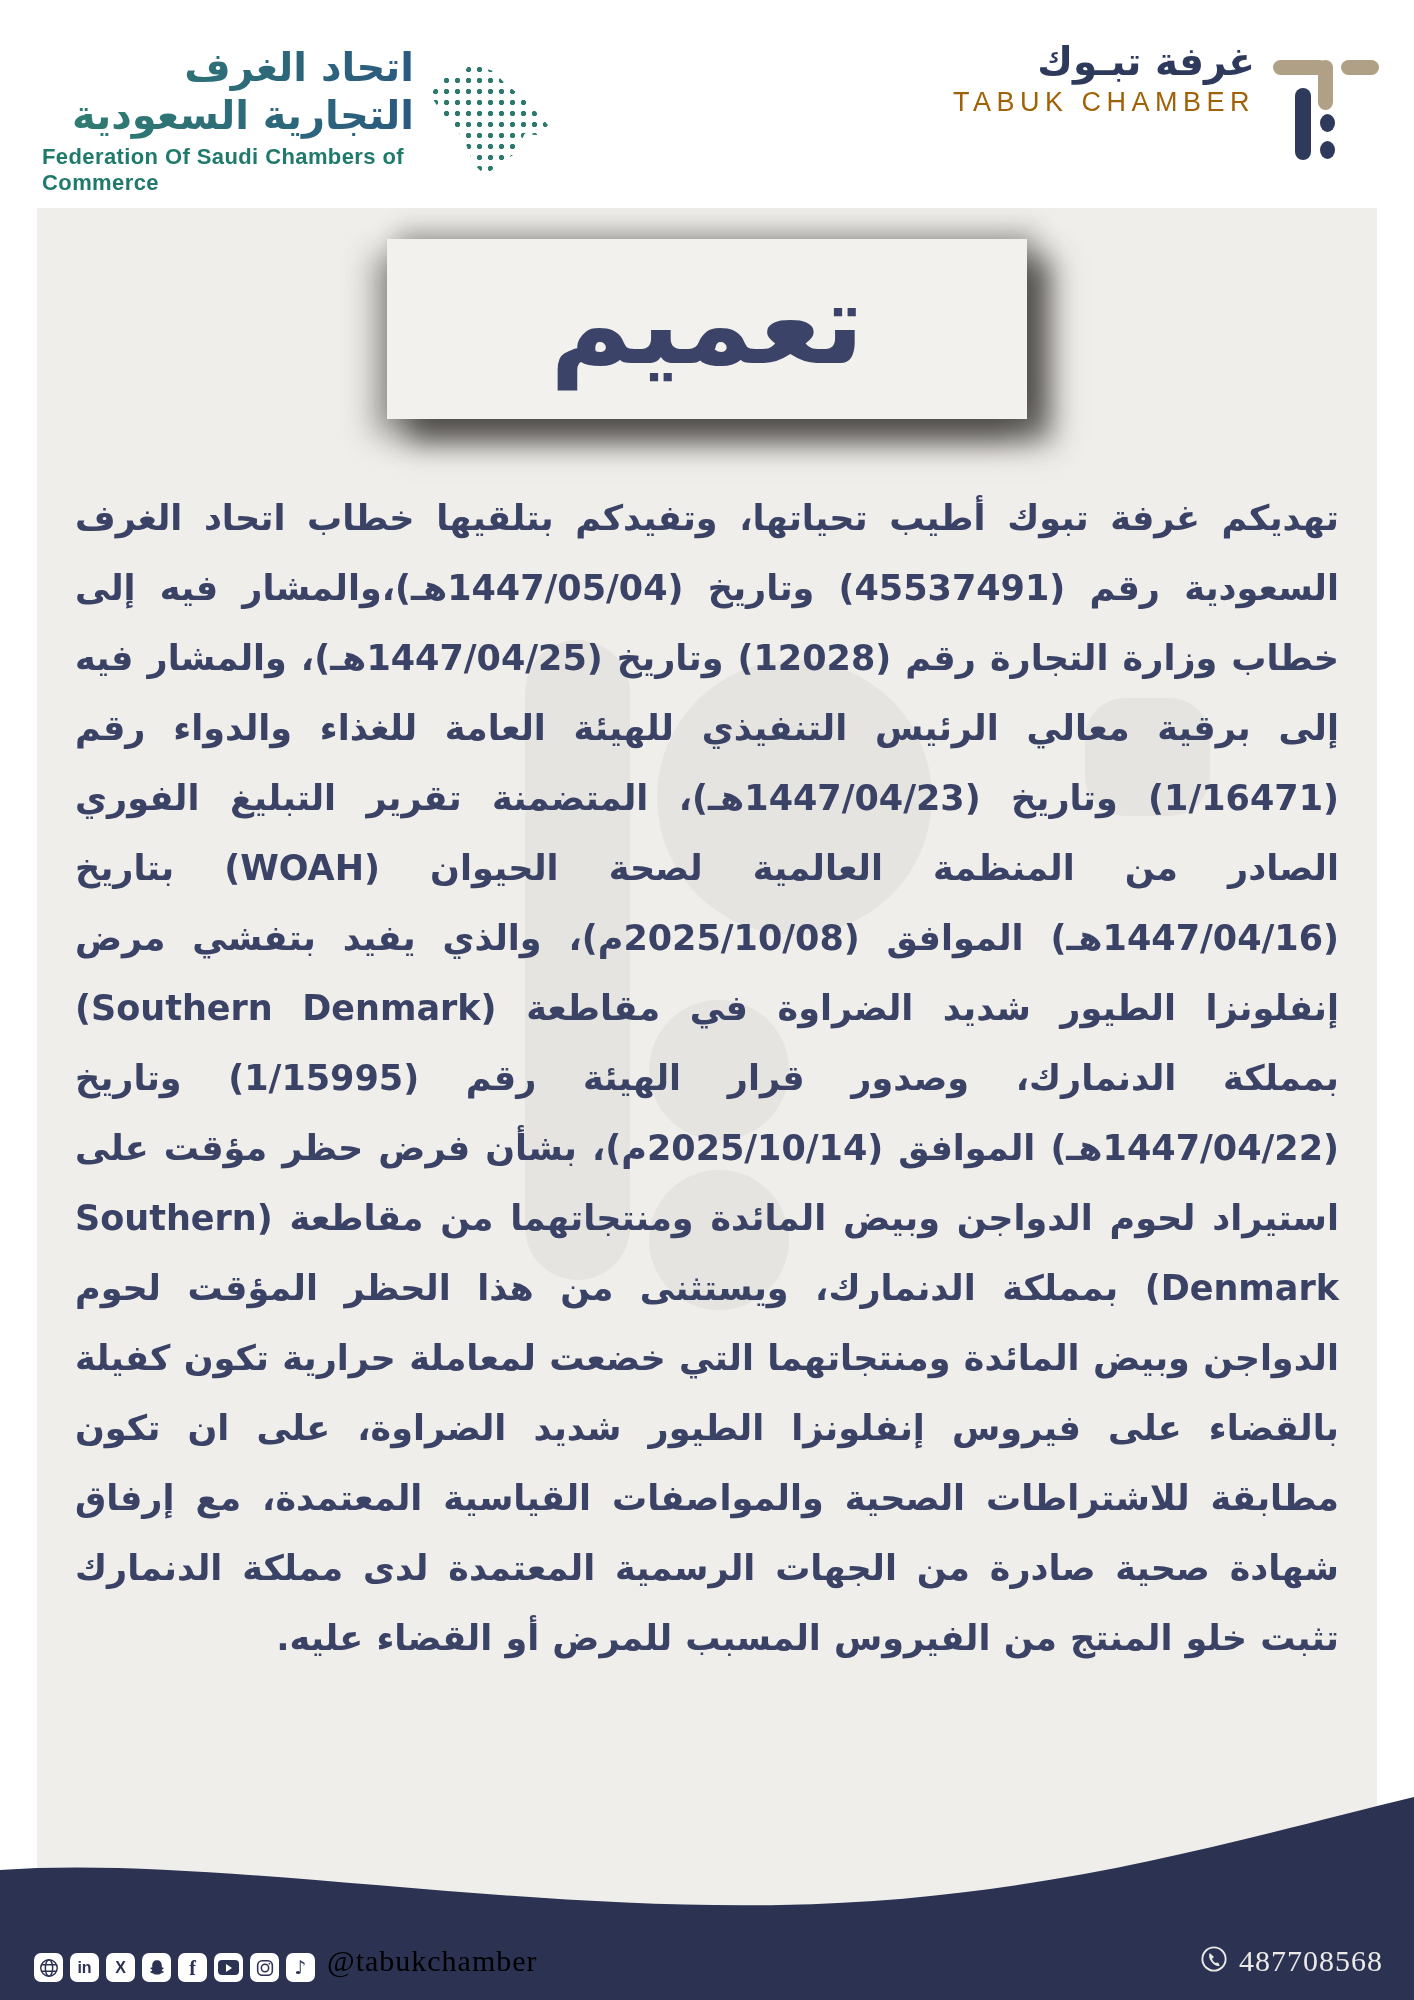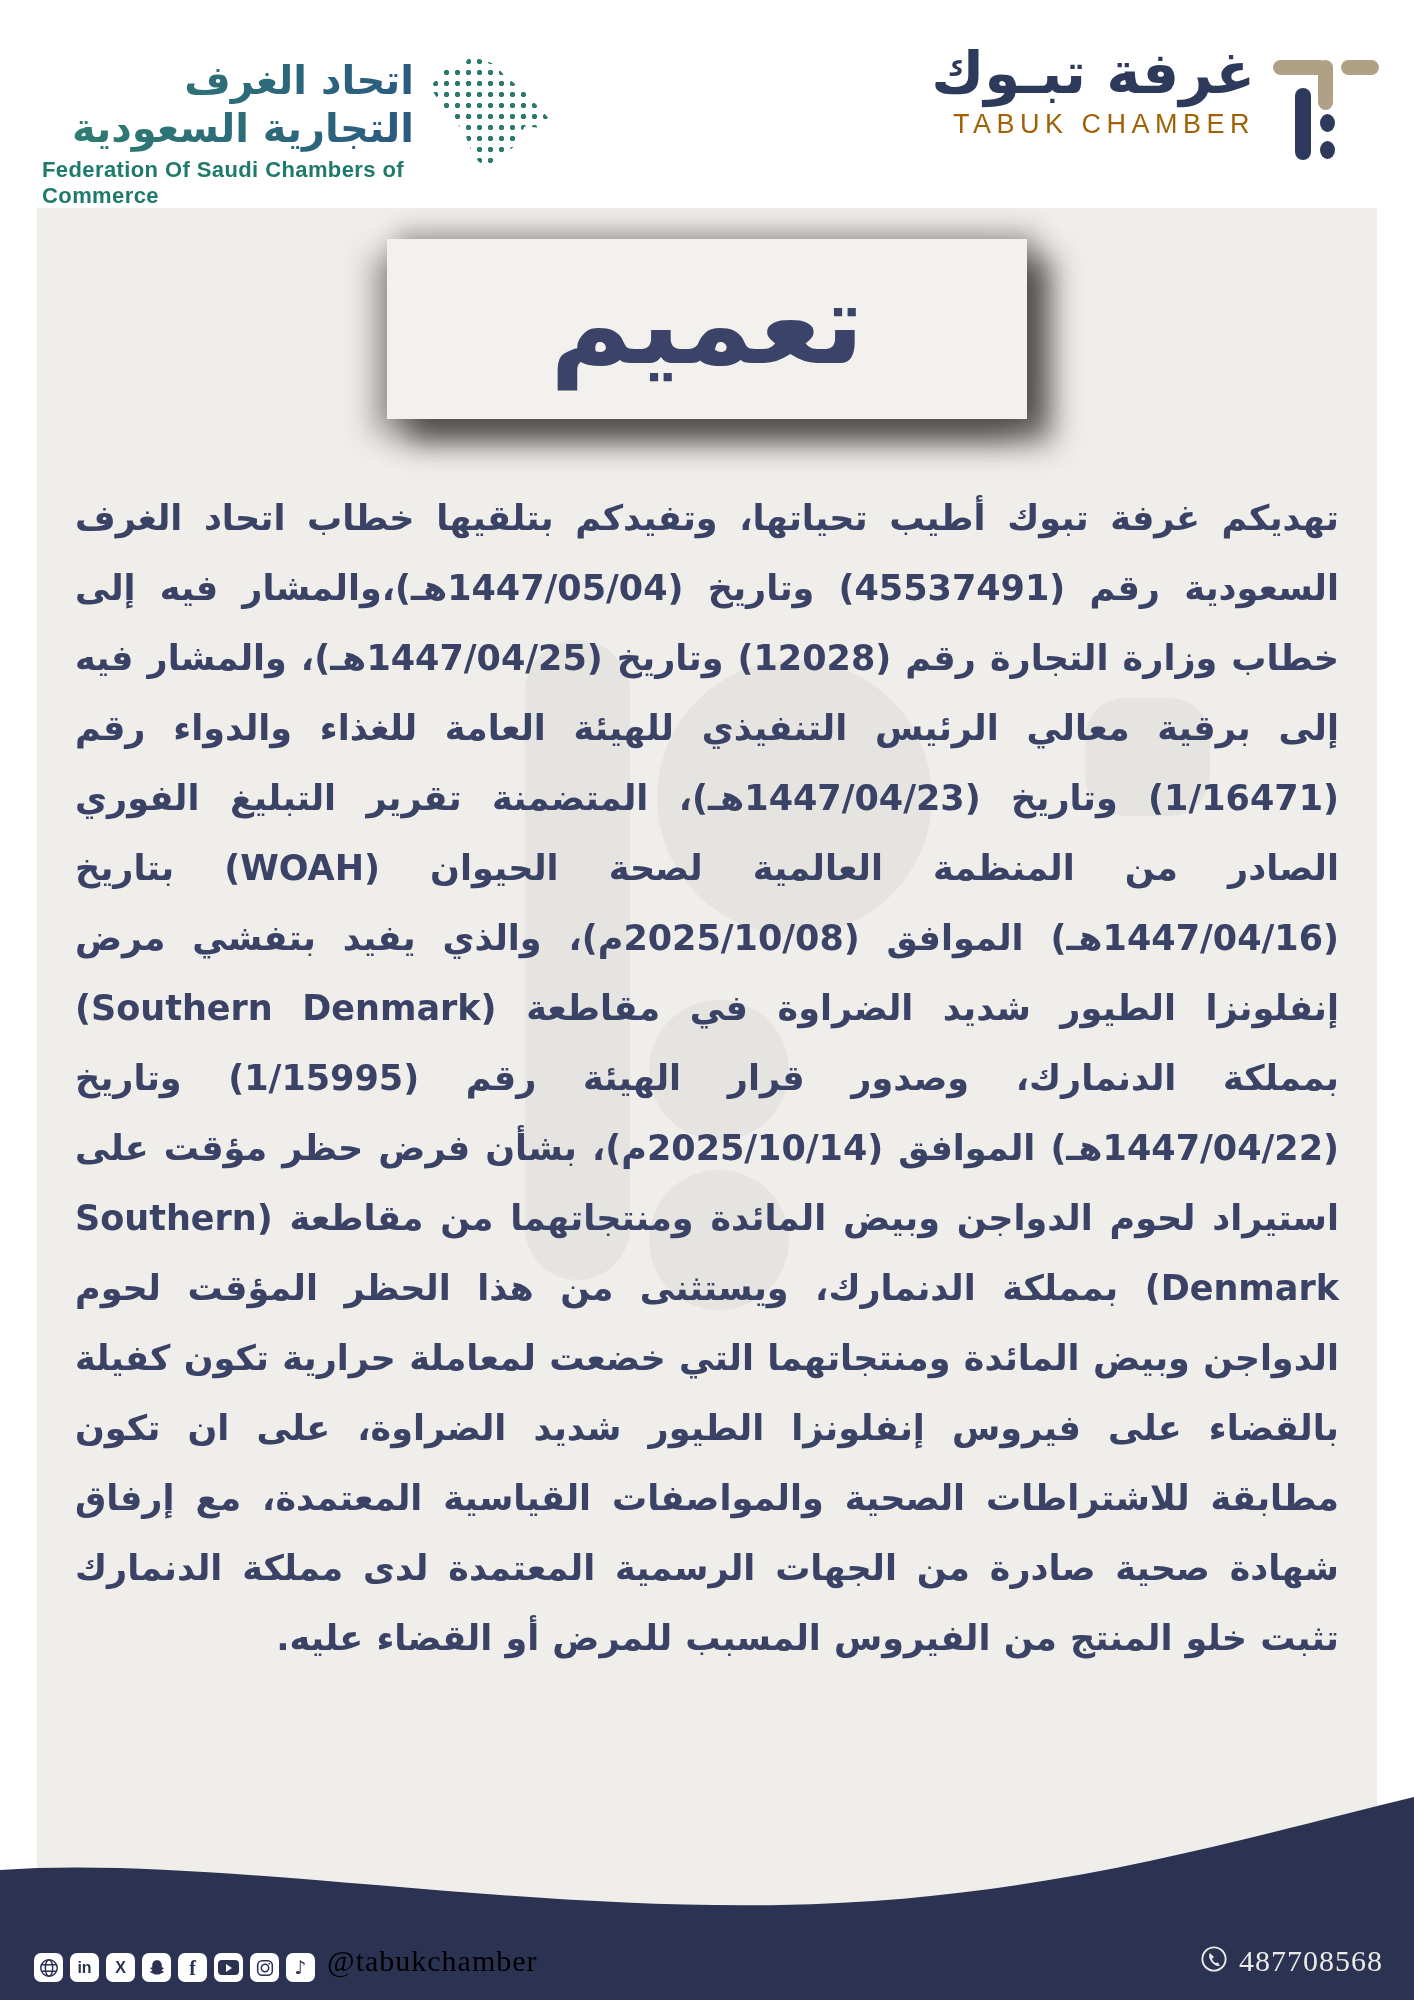--- a/index.html
+++ b/index.html
@@ -6,39 +6,39 @@
   html,body { background:#ffffff; }
   .page {
     position:relative; width:1414px; height:2000px;
     background:#ffffff; overflow:hidden;
     font-family:"DejaVu Sans", sans-serif;
   }
 
   
   .topbar { position:absolute; left:0; top:0; width:1414px; height:208px; background:#ffffff; z-index:6; }
 
-  .fsc-logo { position:absolute; left:42px; top:56px; display:flex; gap:16px; }
+  .fsc-logo { position:absolute; left:42px; top:43px; display:flex; align-items:center; gap:16px; }
   .fsc-text { width:372px; text-align:right; direction:rtl; }
   .fsc-ar {
     font-size:40px; font-weight:bold; line-height:1.2;
     background:linear-gradient(90deg,#2f8070 0%, #2b5a80 100%);
     -webkit-background-clip:text; background-clip:text;
     color:transparent;
   }
   .fsc-en { direction:ltr; text-align:left; font-family:"Liberation Sans",sans-serif; font-size:22px; font-weight:bold; color:#1f7a6c; letter-spacing:0.4px; margin-top:5px; }
   .fsc-map {
     width:118px; height:112px;
     background-image:radial-gradient(circle,#2c7a6d 2.4px, rgba(44,122,109,0) 3px);
     background-size:11px 11px;
     clip-path:polygon(34% 0,54% 7%,62% 16%,80% 32%,100% 55%,93% 64%,80% 63%,73% 80%,58% 90%,47% 100%,37% 90%,29% 68%,10% 44%,0 28%,12% 12%,26% 12%);
   }
 
   .tabuk-logo { position:absolute; right:35px; top:40px; display:flex; align-items:flex-start; gap:18px; }
   .tabuk-text { text-align:right; }
-  .tabuk-ar { direction:rtl; font-size:58px; font-weight:bold; color:#2e3a5c; line-height:1.15; }
+  .tabuk-ar { direction:rtl; font-size:39px; font-weight:bold; color:#2e3a5c; line-height:1.15; }
   .tabuk-en { direction:ltr; font-family:"Liberation Sans",sans-serif; font-size:27px; color:#a16207; letter-spacing:5.5px; margin-top:2px; white-space:nowrap; }
   .tabuk-mark { position:relative; width:106px; height:118px; margin-top:6px; }
   .mk { position:absolute; }
   .mk-tan-h   { left:0;  top:14px; width:54px; height:15px; border-radius:8px; background:#b0a186; }
   .mk-tan-v   { left:45px; top:14px; width:15px; height:50px; border-radius:8px; background:#b0a186; }
   .mk-tan-sq  { left:68px; top:14px; width:38px; height:15px; border-radius:8px; background:#b0a186; }
   .mk-navy-v  { left:22px; top:42px; width:16px; height:72px; border-radius:9px; background:#2e3a5c; }
   .mk-dot1    { left:47px; top:68px; width:15px; height:18px; border-radius:50%; background:#2e3a5c; }
   .mk-dot2    { left:47px; top:95px; width:15px; height:18px; border-radius:50%; background:#2e3a5c; }
 

